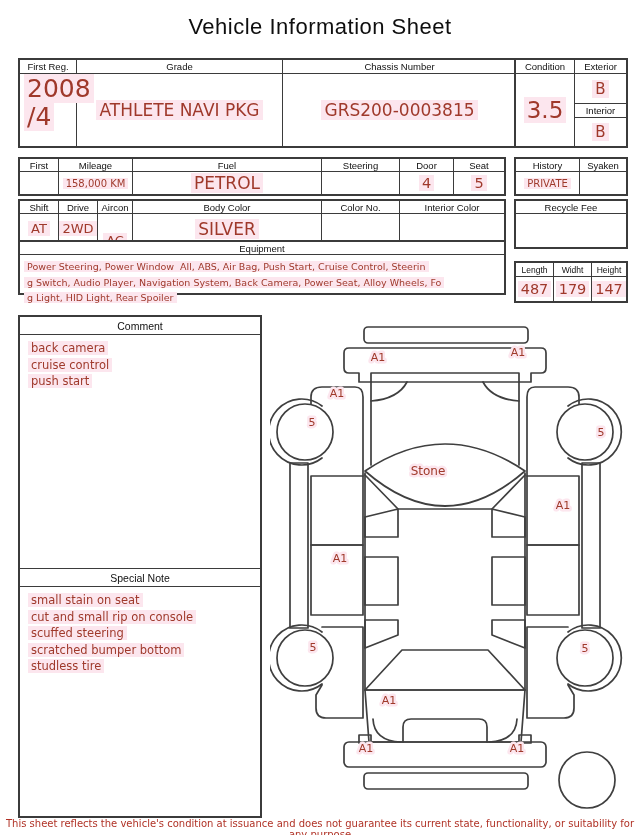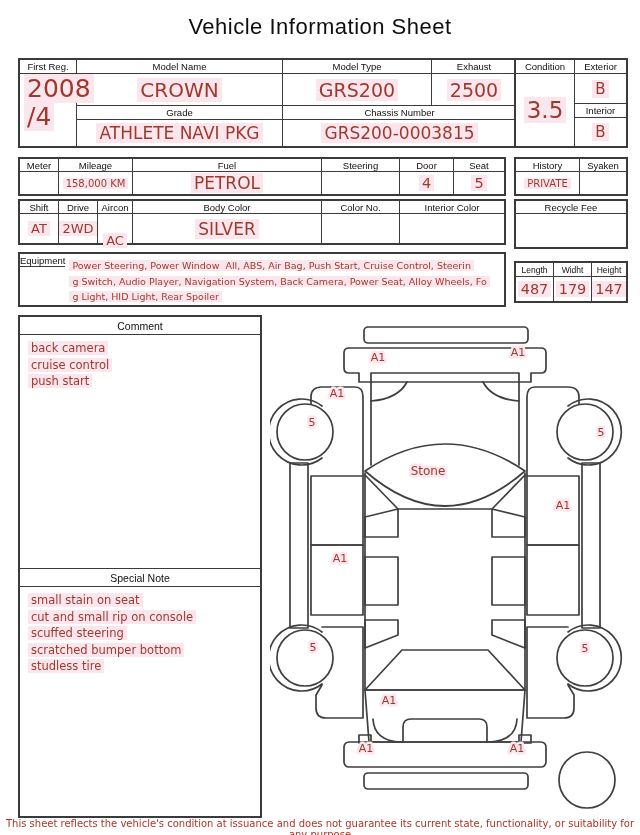--- a/index.html
+++ b/index.html
@@ -30,21 +30,21 @@
   .w59{width:59px;flex:none;} .w39{width:39px;flex:none;} .w74{width:74px;flex:none;}
   .w189{width:189px;flex:none;} .w78{width:78px;flex:none;} .w54{width:54px;flex:none;}
   .w64{width:64px;flex:none;} .w35{width:35px;flex:none;gap:24px;} .w38{width:38px;flex:none;}
   .h46{height:46px;flex:none;} .h30{height:30px;flex:none;}
   .t1{left:18px;top:58px;width:500px;height:90px;}
   .t1r{left:514px;top:58px;width:114px;height:90px;}
   .t2{left:18px;top:157px;width:488px;height:39px;}
   .t2r{left:514px;top:157px;width:114px;height:39px;}
   .t3{left:18px;top:199px;width:488px;height:46px;}
   .t3rfee{left:514px;top:199px;width:114px;height:50px;}
-  .t4{left:18px;top:252px;width:488px;height:55px;flex-direction:row;}
+  .t4{left:18px;top:240px;width:488px;height:55px;flex-direction:column;}
   .t3rdims{left:514px;top:261px;width:114px;height:42px;}
   .firstreg-val{padding:2px 0 0 4px;line-height:25px;}
   .equip-body{flex:1;padding:3px 4px;line-height:13.5px;}
   .notes{left:18px;top:315px;width:244px;height:503px;border:2px solid #3b3b3b;position:absolute;
          box-sizing:border-box;display:flex;flex-direction:column;background:#fff;}
   .note-hd{height:17px;font-size:10.5px;color:#101010;display:flex;align-items:center;
            justify-content:center;flex:none;}
   .note-body{padding:5px 8px;line-height:16.5px;font-size:11.5px;box-sizing:border-box;}
   .note-line{margin:0;}
   .footer{left:0;top:818px;width:640px;text-align:center;font-size:10px;
@@ -65,40 +65,20 @@
 
   <div class="tbl t1">
     <div class="col w57 br">
       <div class="hd bb">First Reg.</div>
       <div class="firstreg-val">
         <span class="rv fs21">2008</span><br>
         <span class="rv fs21">/4</span>
       </div>
     </div>
     <div class="col flex1">
-      <div class="row h46 bb">
-        <div class="col w206 br">
-          <div class="hd bb">Model Name</div>
-          <div class="val">
-              <span class="rv fs20">CROWN</span>
-            </div>
-        </div>
-        <div class="col w149 br">
-          <div class="hd bb">Model Type</div>
-          <div class="val">
-              <span class="rv fs19">GRS200</span>
-            </div>
-        </div>
-        <div class="col flex1">
-          <div class="hd bb">Exhaust</div>
-          <div class="val">
-              <span class="rv fs19">2500</span>
-            </div>
-        </div>
-      </div>
       <div class="row flex1">
         <div class="col w206 br">
           <div class="hd bb">Grade</div>
           <div class="val">
               <span class="rv fs18">ATHLETE NAVI PKG</span>
             </div>
         </div>
         <div class="col flex1">
           <div class="hd bb">Chassis Number</div>
           <div class="val">
@@ -123,21 +103,21 @@
         </div>
       <div class="hd bb">Interior</div>
       <div class="val">
           <span class="rv fs16">B</span>
         </div>
     </div>
   </div>
 
   <div class="tbl t2">
     <div class="col w39 br">
-      <div class="hd hd13 bb">Meter</div>
+      <div class="hd hd13 bb">First</div>
       <div class="val">
           <span class="rv fs10"></span>
         </div>
     </div>
     <div class="col w74 br">
       <div class="hd hd13 bb">Mileage</div>
       <div class="val">
           <span class="rv fs10">158,000 KM</span>
         </div>
     </div>

